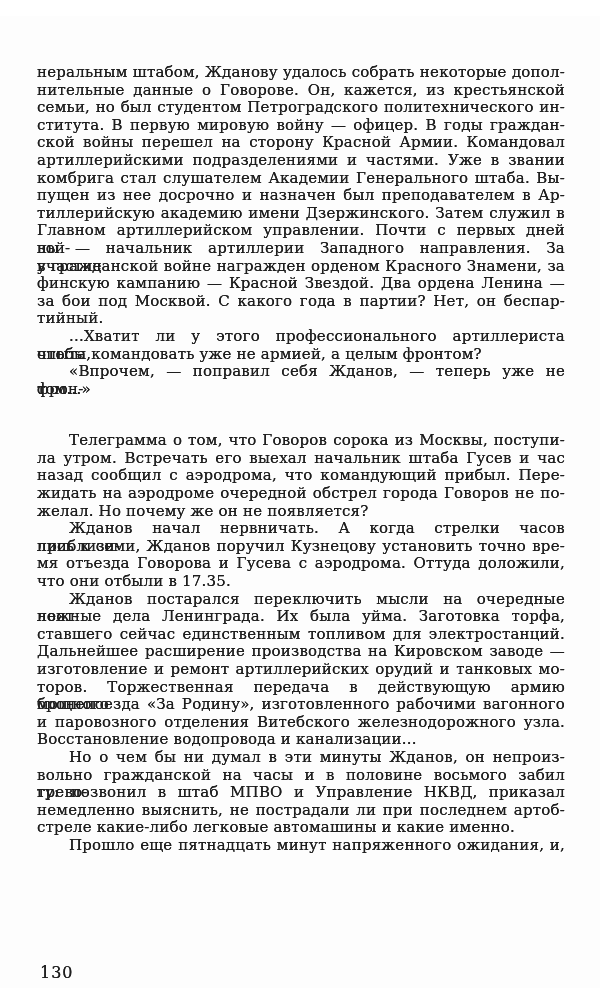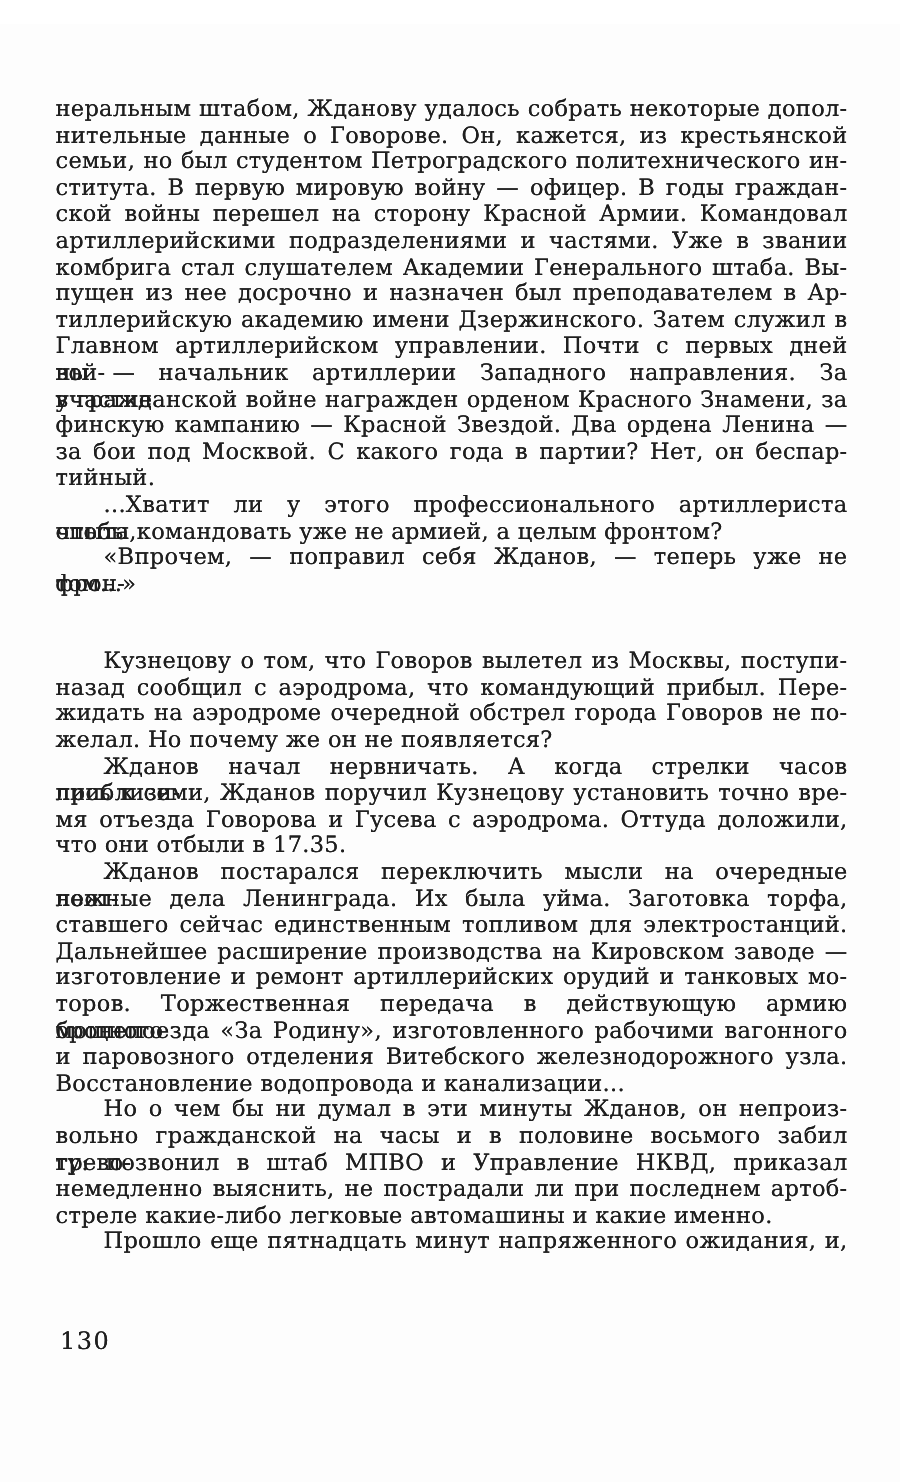--- a/index.html
+++ b/index.html
@@ -38,21 +38,21 @@
   }
   .par.indent .line:first-child {
     text-indent: 32px;
   }
   .line.endpar {
     text-align-last: left;
   }
   .page-number {
     position: absolute;
     left: 40px;
-    top: 869px;
+    top: 948px;
     font-size: 16px;
     line-height: 18px;
     letter-spacing: 1px;
     text-shadow: 0 0 0.4px currentColor;
   }
 </style>
 </head>
 <body>
 
 <div class="page">
@@ -79,21 +79,22 @@
           <div class="line">...Хватит ли у этого профессионального артиллериста опыта,</div>
           <div class="line endpar">чтобы командовать уже не армией, а целым фронтом?</div>
         </div>
         <div class="par indent">
           <div class="line">«Впрочем, — поправил себя Жданов, — теперь уже не фрон-</div>
           <div class="line endpar">том...»</div>
         </div>
       </div>
       <div class="section">
         <div class="par indent">
-          <div class="line">Кузнецову о том, что Говоров вылетел из Москвы, поступи-</div>
+          <div class="line">Телеграмма о том, что Говоров сорока из Москвы, поступи-</div>
+          <div class="line">ла утром. Встречать его выехал начальник штаба Гусев и час</div>
           <div class="line">назад сообщил с аэродрома, что командующий прибыл. Пере-</div>
           <div class="line">жидать на аэродроме очередной обстрел города Говоров не по-</div>
           <div class="line endpar">желал. Но почему же он не появляется?</div>
         </div>
         <div class="par indent">
           <div class="line">Жданов начал нервничать. А когда стрелки часов приблизи-</div>
           <div class="line">лись к семи, Жданов поручил Кузнецову установить точно вре-</div>
           <div class="line">мя отъезда Говорова и Гусева с аэродрома. Оттуда доложили,</div>
           <div class="line endpar">что они отбыли в 17.35.</div>
         </div>

